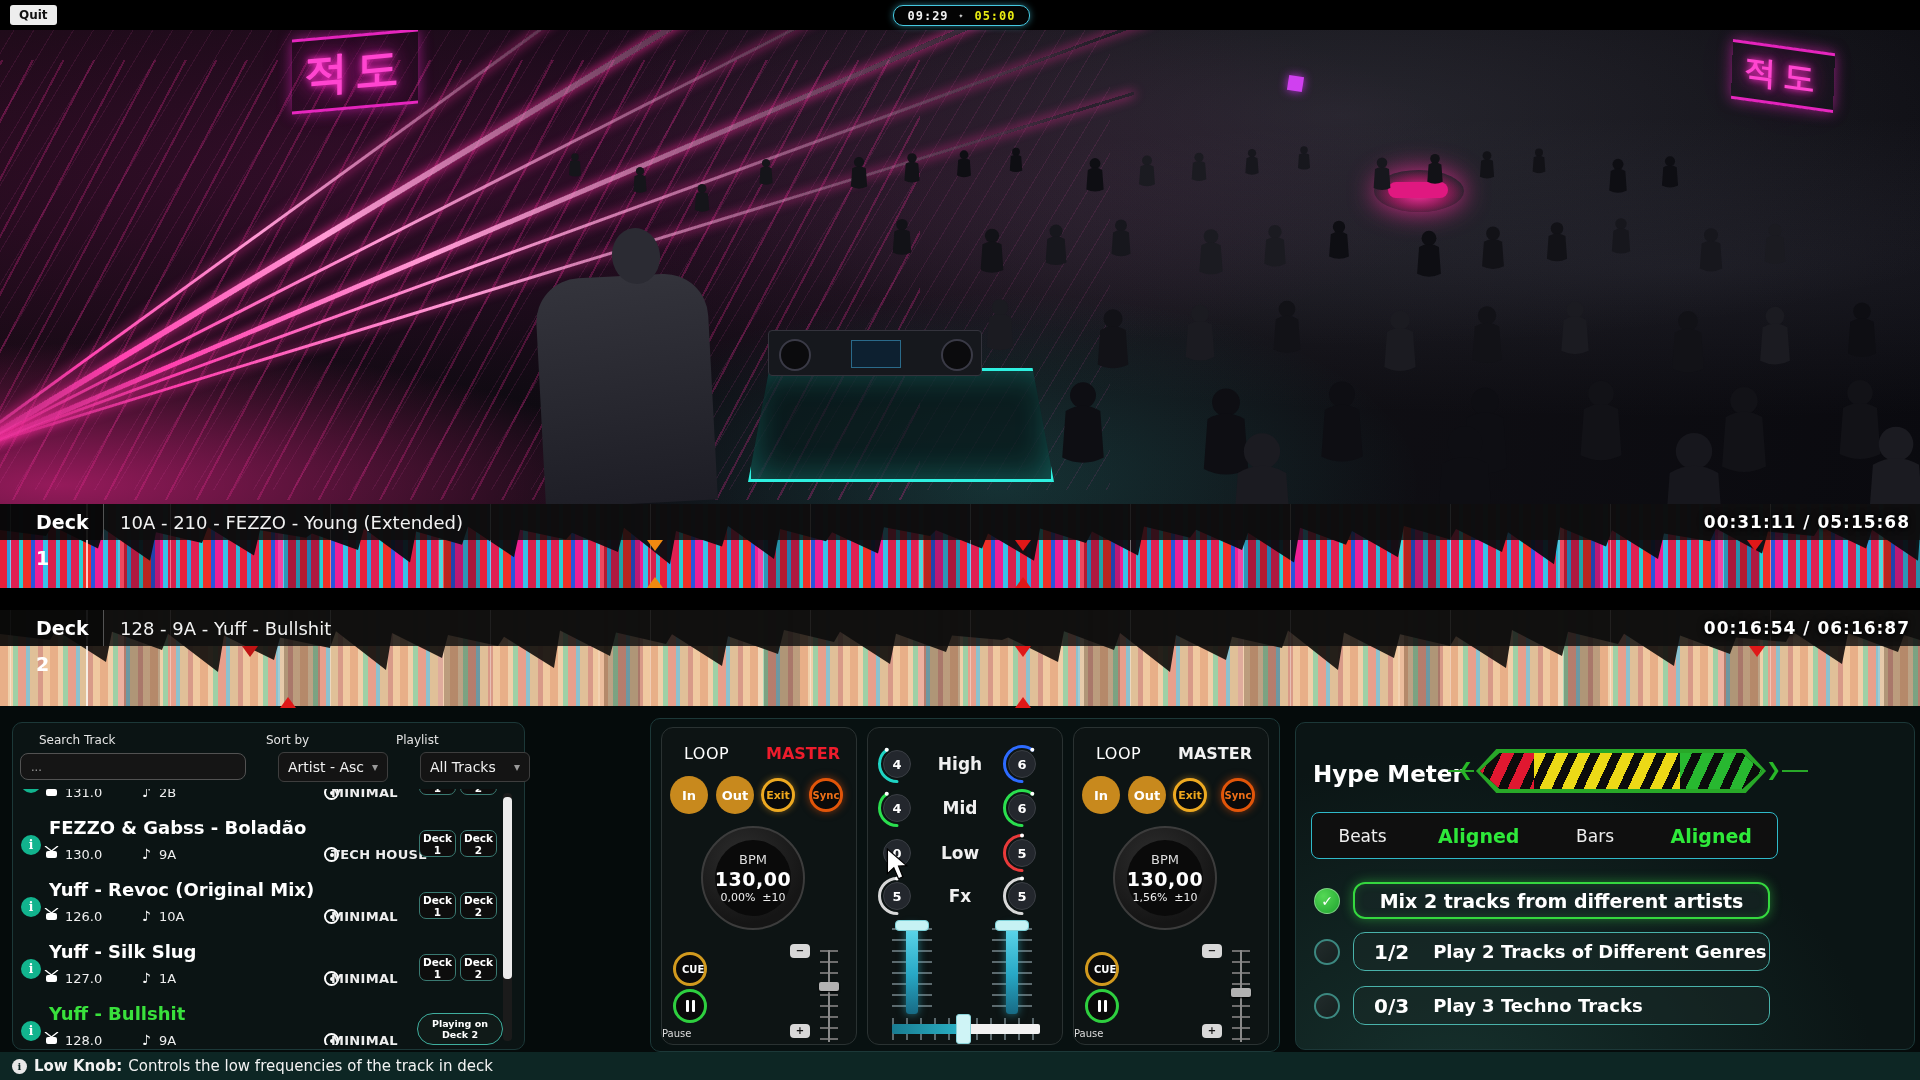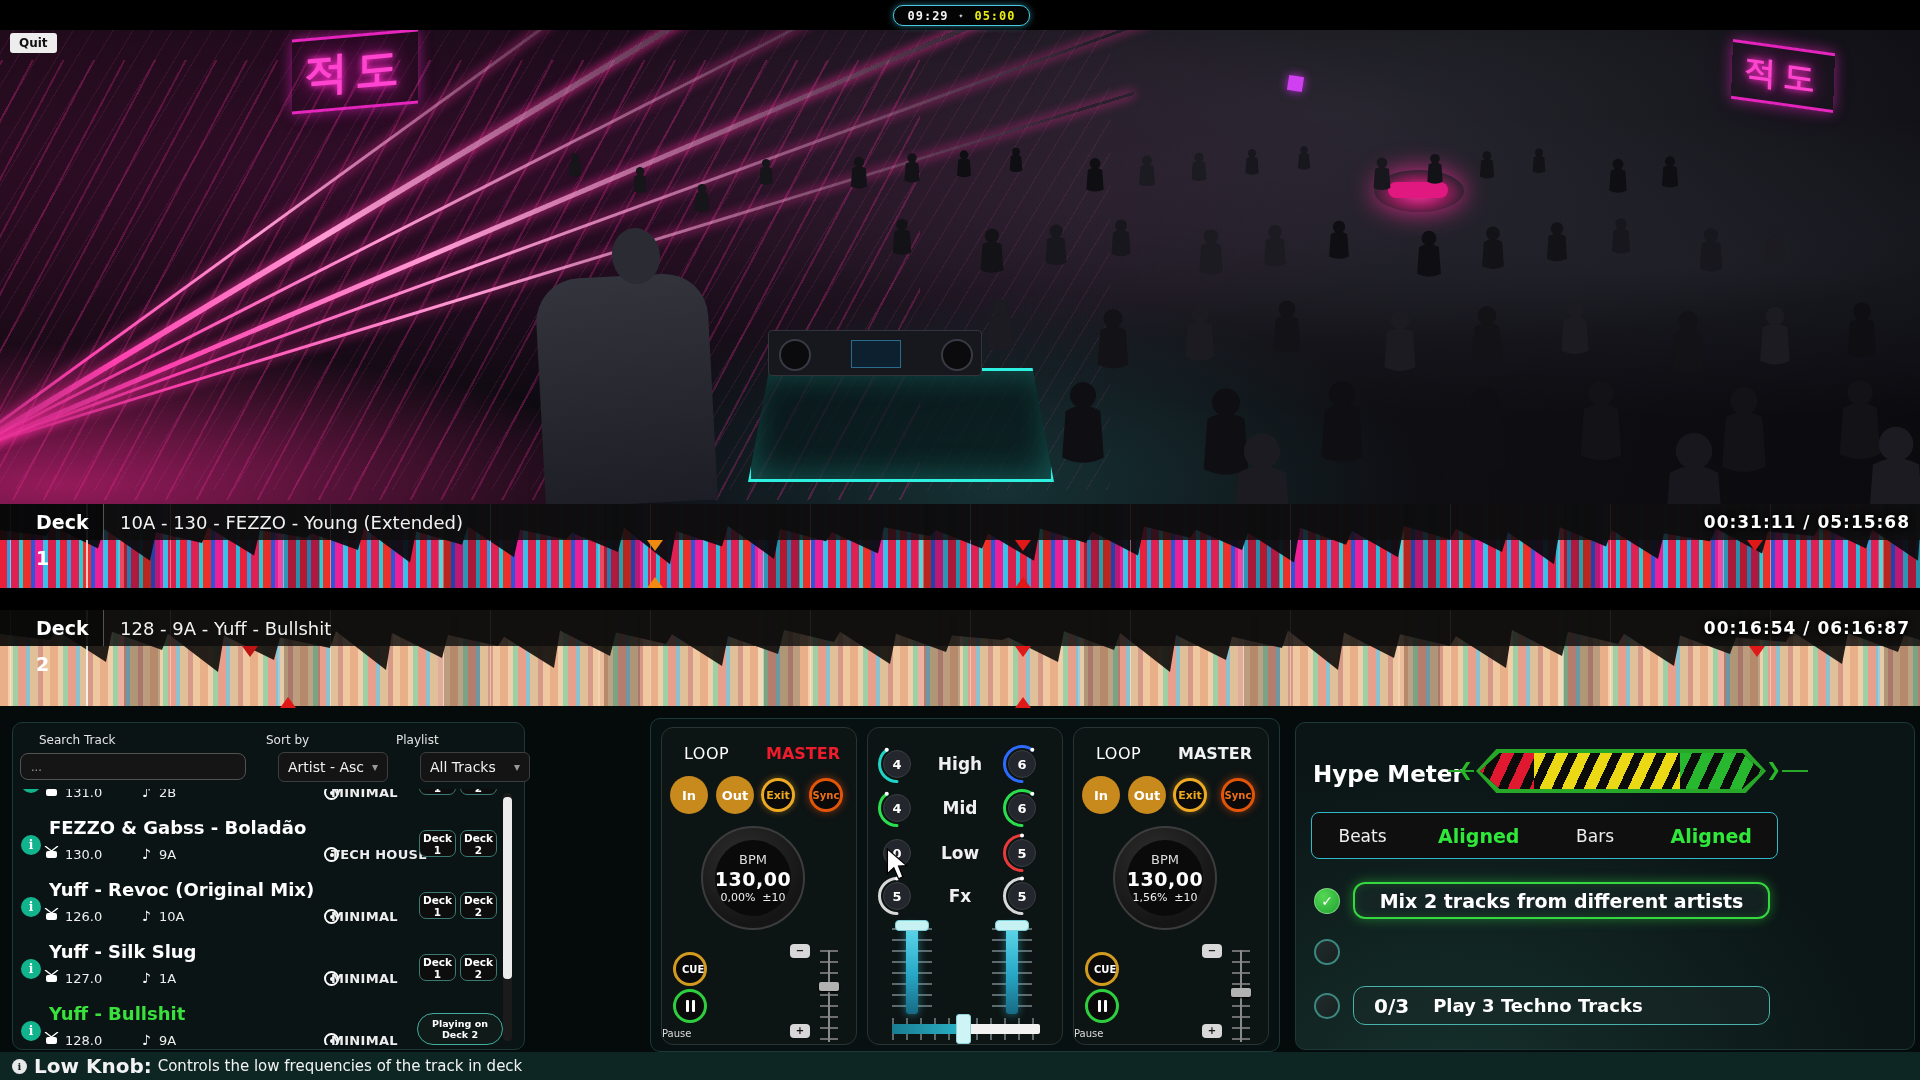--- a/index.html
+++ b/index.html
@@ -2,21 +2,21 @@
 <html><head>
 <meta charset="utf-8">
 <style>
   html,body{margin:0;padding:0;width:1920px;height:1080px;background:#000;overflow:hidden;
     font-family:"DejaVu Sans", sans-serif;}
   .screen{position:relative;width:1920px;height:1080px;background:#000;overflow:hidden;}
 
   
   .topbar{position:absolute;left:0;top:0;width:1920px;height:30px;background:#000;z-index:30;}
   .quit{position:absolute;left:10px;top:5px;background:#ededed;color:#111;border:none;border-radius:3px;
-    font:700 12px "DejaVu Sans",sans-serif;padding:3px 9px;cursor:pointer;margin-top:28px;}
+    font:700 12px "DejaVu Sans",sans-serif;padding:3px 9px;cursor:pointer;}
   .timer{position:absolute;left:893px;top:5px;width:135px;height:19px;background:#040404;
     border:1.5px solid #45c8e0;border-radius:10px;box-shadow:0 0 7px rgba(70,200,224,.55);
     display:flex;align-items:center;justify-content:center;gap:10px;z-index:31;}
   .timer span{font:700 12px "DejaVu Sans Mono",monospace;letter-spacing:1px;}
   .t-el{color:#f2f2f2}.t-sep{color:#e8e8e8;font-size:8px!important}.t-rem{color:#e9ec12}
 
   
   .scene{position:absolute;left:0;top:30px;width:1920px;height:474px;overflow:hidden;
     background:
       radial-gradient(ellipse at 3% 96%, rgba(255,40,150,.55) 0%, transparent 22%),
@@ -222,21 +222,21 @@
     justify-content:center;font-weight:700;font-size:19px;}
   .op-todo{height:39px;background:rgba(26,42,40,.45);border:1.5px solid #49b2aa;padding-left:20px;}
   .op-prog{font-weight:700;font-size:20px;}
   .op-text{font-weight:700;font-size:18px;margin-left:24px;}
 
   
   .statusbar{position:absolute;left:0;top:1052px;width:1920px;height:28px;background:#0d2624;
     display:flex;align-items:center;padding-left:12px;box-sizing:border-box;color:#f2f2f2;z-index:20;}
   .sb-icon{width:15px;height:15px;border-radius:50%;background:#e8e8e8;color:#0d2624;
     font:700 10px "DejaVu Serif",serif;display:flex;align-items:center;justify-content:center;margin-right:7px;}
-  .sb-term{font-weight:700;font-size:20px;margin-right:6px;}
+  .sb-term{font-weight:700;font-size:15px;margin-right:6px;}
   .sb-desc{font-size:15px;}
 
   .cursor{position:absolute;left:884px;top:848px;z-index:50;pointer-events:none;}
 </style>
 </head>
 <body>
 
 <div class="screen">
 
   <div class="topbar">
@@ -345,21 +345,21 @@
       </svg>
     <div class="wgrid"></div>
     <div class="playline" style="left:86px;"></div>
     <div class="mk down" style="--c:#f08a10;left:647px;"></div>
     <div class="mk up" style="--c:#f08a10;left:647px;"></div>
     <div class="mk down" style="--c:#e01818;left:1015px;"></div>
     <div class="mk up" style="--c:#e01818;left:1015px;"></div>
     <div class="mk down" style="--c:#e01818;left:1747px;"></div>
     <div class="deckhead">
       <div class="deckname">Deck 1</div>
-      <div class="decktitle">10A - 130 - FEZZO - Young (Extended)</div>
+      <div class="decktitle">10A - 210 - FEZZO - Young (Extended)</div>
       <div class="decktime">00:31:11 / 05:15:68</div>
     </div>
   </div>
 
   <div class="deckstrip ds2">
     <div class="wave-stripes"></div>
     <div class="wave-var"></div>
     <svg class="wave-mask" viewBox="0 0 1920 98" preserveAspectRatio="none">
         <path id="wavepath2" fill="#15120f" fill-opacity="0.93" d="M0 0 L0 24 L50 30.0 L56 20.0 L106 52.0 L112 21.8 L162 40.0 L168 23.7 L218 62.0 L224 25.5 L274 50.0 L280 27.4 L330 38.0 L336 21.2 L386 60.0 L392 23.1 L442 48.0 L448 24.9 L498 36.0 L504 26.8 L554 58.0 L560 20.6 L610 46.0 L616 22.5 L666 34.0 L672 24.3 L722 56.0 L728 26.2 L778 44.0 L784 20.0 L834 32.0 L840 21.8 L890 54.0 L896 23.7 L946 42.0 L952 25.5 L1002 30.0 L1008 27.4 L1058 52.0 L1064 21.2 L1114 40.0 L1120 23.1 L1170 62.0 L1176 24.9 L1226 50.0 L1232 26.8 L1282 38.0 L1288 20.6 L1338 60.0 L1344 22.5 L1394 48.0 L1400 24.3 L1450 36.0 L1456 26.2 L1506 58.0 L1512 20.0 L1562 46.0 L1568 21.8 L1618 34.0 L1624 23.7 L1674 56.0 L1680 25.5 L1730 44.0 L1736 27.4 L1786 32.0 L1792 21.2 L1842 54.0 L1848 23.1 L1898 42.0 L1904 24.9 L1920 30.0 L1920 26.8 L1920 0 Z"></path>
       </svg>
@@ -695,20 +695,24 @@
       <span class="al-lab">Beats</span>
       <span class="al-val" style="color: rgb(46, 233, 58);">Aligned</span>
       <span class="al-lab">Bars</span>
       <span class="al-val" style="color: rgb(46, 233, 58);">Aligned</span>
     </div>
 
     <div class="obj-circle oc-done" style="top:165px;">✓</div>
     <div class="obj-pill op-done" style="top:159px;">Mix 2 tracks from different artists</div>
 
     <div class="obj-circle oc-todo" style="top:216px;"></div>
+    <div class="obj-pill op-todo" style="top:209px;">
+      <span class="op-prog">1/2</span>
+      <span class="op-text">Play 2 Tracks of Different Genres</span>
+    </div>
 
     <div class="obj-circle oc-todo" style="top:270px;"></div>
     <div class="obj-pill op-todo" style="top:263px;">
       <span class="op-prog">0/3</span>
       <span class="op-text">Play 3 Techno Tracks</span>
     </div>
   </div>
 
   <div class="statusbar">
     <span class="sb-icon">i</span>

